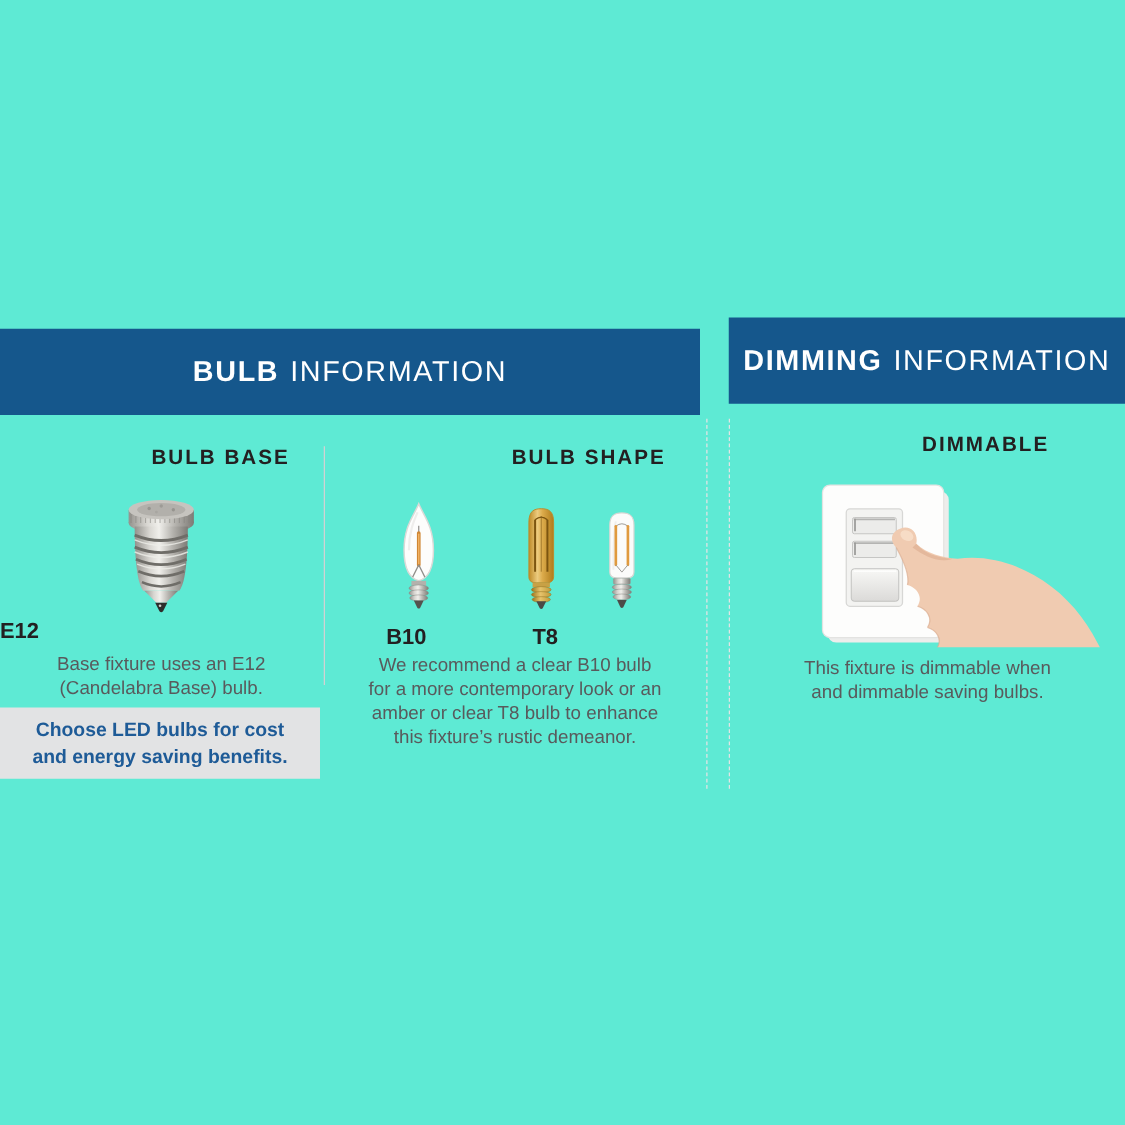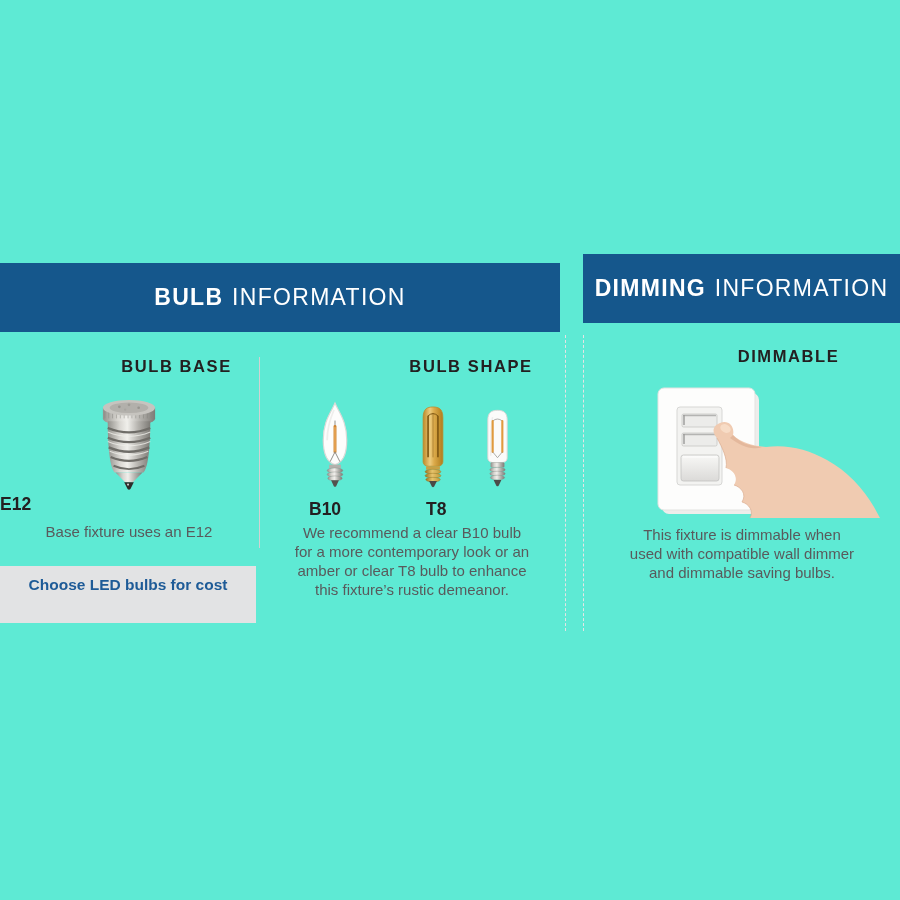--- a/index.html
+++ b/index.html
@@ -194,32 +194,33 @@
       <ellipse cx="75.5" cy="45.5" rx="5.5" ry="4" fill="#f7dcc6" transform="rotate(28 75.5 45.5)"></ellipse>
     </svg>
   </div>
 
   <div id="lbl-e12" class="abs lbl">E12</div>
   <div id="lbl-b10" class="abs lbl">B10</div>
   <div id="lbl-t8" class="abs lbl">T8</div>
 
   <div id="desc1" class="abs body-txt">
     <div>Base fixture uses an E12</div>
+    <div>(Candelabra Base) bulb.</div>
   </div>
   <div id="desc2" class="abs body-txt">
     <div>We recommend a clear B10 bulb</div>
     <div>for a more contemporary look or an</div>
     <div>amber or clear T8 bulb to enhance</div>
     <div>this fixture’s rustic demeanor.</div>
   </div>
   <div id="desc3" class="abs body-txt">
     <div>This fixture is dimmable when</div>
-    <div>used with compatible wall dimmer</div>
     <div>and dimmable saving bulbs.</div>
   </div>
 
   <div id="note-box" class="abs">
     <div class="note-txt">
       <div>Choose LED bulbs for cost</div>
+      <div>and energy saving benefits.</div>
     </div>
   </div>
 
 </div>
 
 </body></html>

